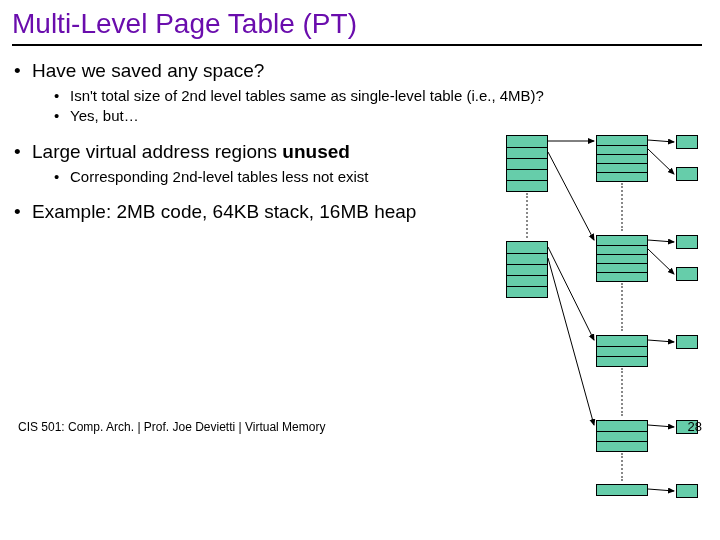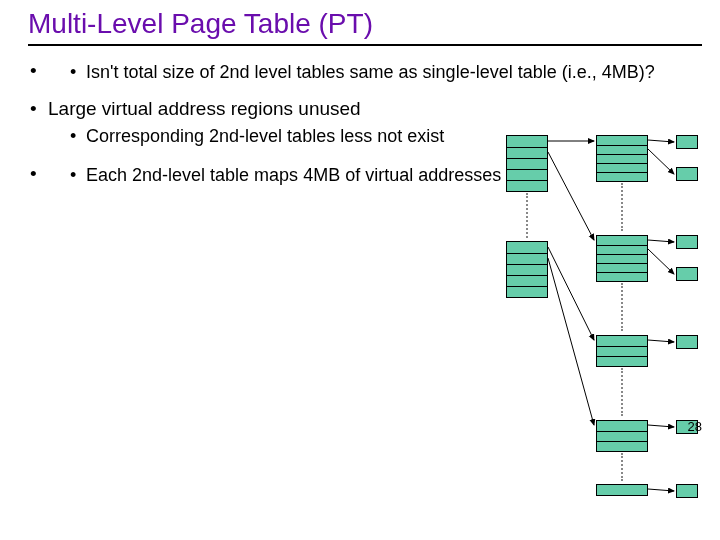--- a/index.html
+++ b/index.html
@@ -10,21 +10,21 @@
     font-family: Verdana, Arial, sans-serif;
     background: #fff;
     position: relative;
     overflow: hidden;
   }
   .slide {
     width: 720px;
     height: 444px;
     position: relative;
     box-sizing: border-box;
-    padding: 8px 18px 18px 28px;
+    padding: 8px 18px 18px 12px;
   }
   .title {
     color: #6a0dad;
     font-size: 28px;
     font-family: Verdana, Arial, sans-serif;
     font-weight: normal;
     padding-bottom: 4px;
     border-bottom: 2px solid #000;
     margin-bottom: 14px;
   }
@@ -49,30 +49,30 @@
     top: 0;
   }
   ul.inner {
     list-style: none;
     padding-left: 22px;
     margin: 4px 0 14px 0;
   }
   ul.inner > li {
     position: relative;
     padding-left: 16px;
-    font-size: 18px;
+    font-size: 15px;
     line-height: 1.35;
   }
   ul.inner > li::before {
     content: "•";
     position: absolute;
     left: 0;
     top: 0;
   }
-  .bold { font-weight: normal; }
+  .bold { font-weight: bold; }
   .italic { font-style: italic; }
   .footer {
     position: absolute;
     left: 18px;
     bottom: 10px;
     font-size: 12px;
     font-family: Arial, sans-serif;
     color: #000;
   }
   .pagenum {
@@ -116,33 +116,35 @@
 </head>
 <body>
 
 <div class="slide">
 
   <div class="title">Multi-Level Page Table (PT)</div>
 
   <div class="content">
     <ul class="outer">
       <li>
+        <span>Have we saved any space?</span>
         <ul class="inner">
           <li>Isn't total size of 2nd level tables same as single-level table (i.e., 4MB)?</li>
+          <li>Yes, but…</li>
         </ul>
       </li>
       <li>
         <span>Large virtual address regions </span><span class="bold">unused</span>
         <ul class="inner">
           <li>Corresponding 2nd-level tables less not exist</li>
         </ul>
       </li>
       <li style="margin-top:8px;">
+        <span>Example: 2MB code, 64KB stack, 16MB heap</span>
         <ul class="inner">
-          <li>Each 2nd-level table maps 4MB of virtual addresses</li>
         </ul>
       </li>
     </ul>
   </div>
 
   <div class="diagram">
 
     <div class="tbl" style="left:0;top:0;width:42px;">
       <div class="row" style="height:11px;"></div>
       <div class="row" style="height:11px;"></div>
@@ -228,14 +230,15 @@
       <line x1="142" y1="5" x2="168" y2="7" stroke="#000" stroke-width="1" marker-end="url(#ah)"></line>
       <line x1="142" y1="14" x2="168" y2="39" stroke="#000" stroke-width="1" marker-end="url(#ah)"></line>
       <line x1="142" y1="105" x2="168" y2="107" stroke="#000" stroke-width="1" marker-end="url(#ah)"></line>
       <line x1="142" y1="114" x2="168" y2="139" stroke="#000" stroke-width="1" marker-end="url(#ah)"></line>
       <line x1="142" y1="205" x2="168" y2="207" stroke="#000" stroke-width="1" marker-end="url(#ah)"></line>
       <line x1="142" y1="290" x2="168" y2="292" stroke="#000" stroke-width="1" marker-end="url(#ah)"></line>
       <line x1="142" y1="354" x2="168" y2="356" stroke="#000" stroke-width="1" marker-end="url(#ah)"></line>
     </svg>
   </div>
 
+  <div class="footer">CIS 501: Comp. Arch.  |  Prof. Joe Devietti  |  Virtual Memory</div>
   <div class="pagenum">28</div>
 </div>
 
 </body></html>

